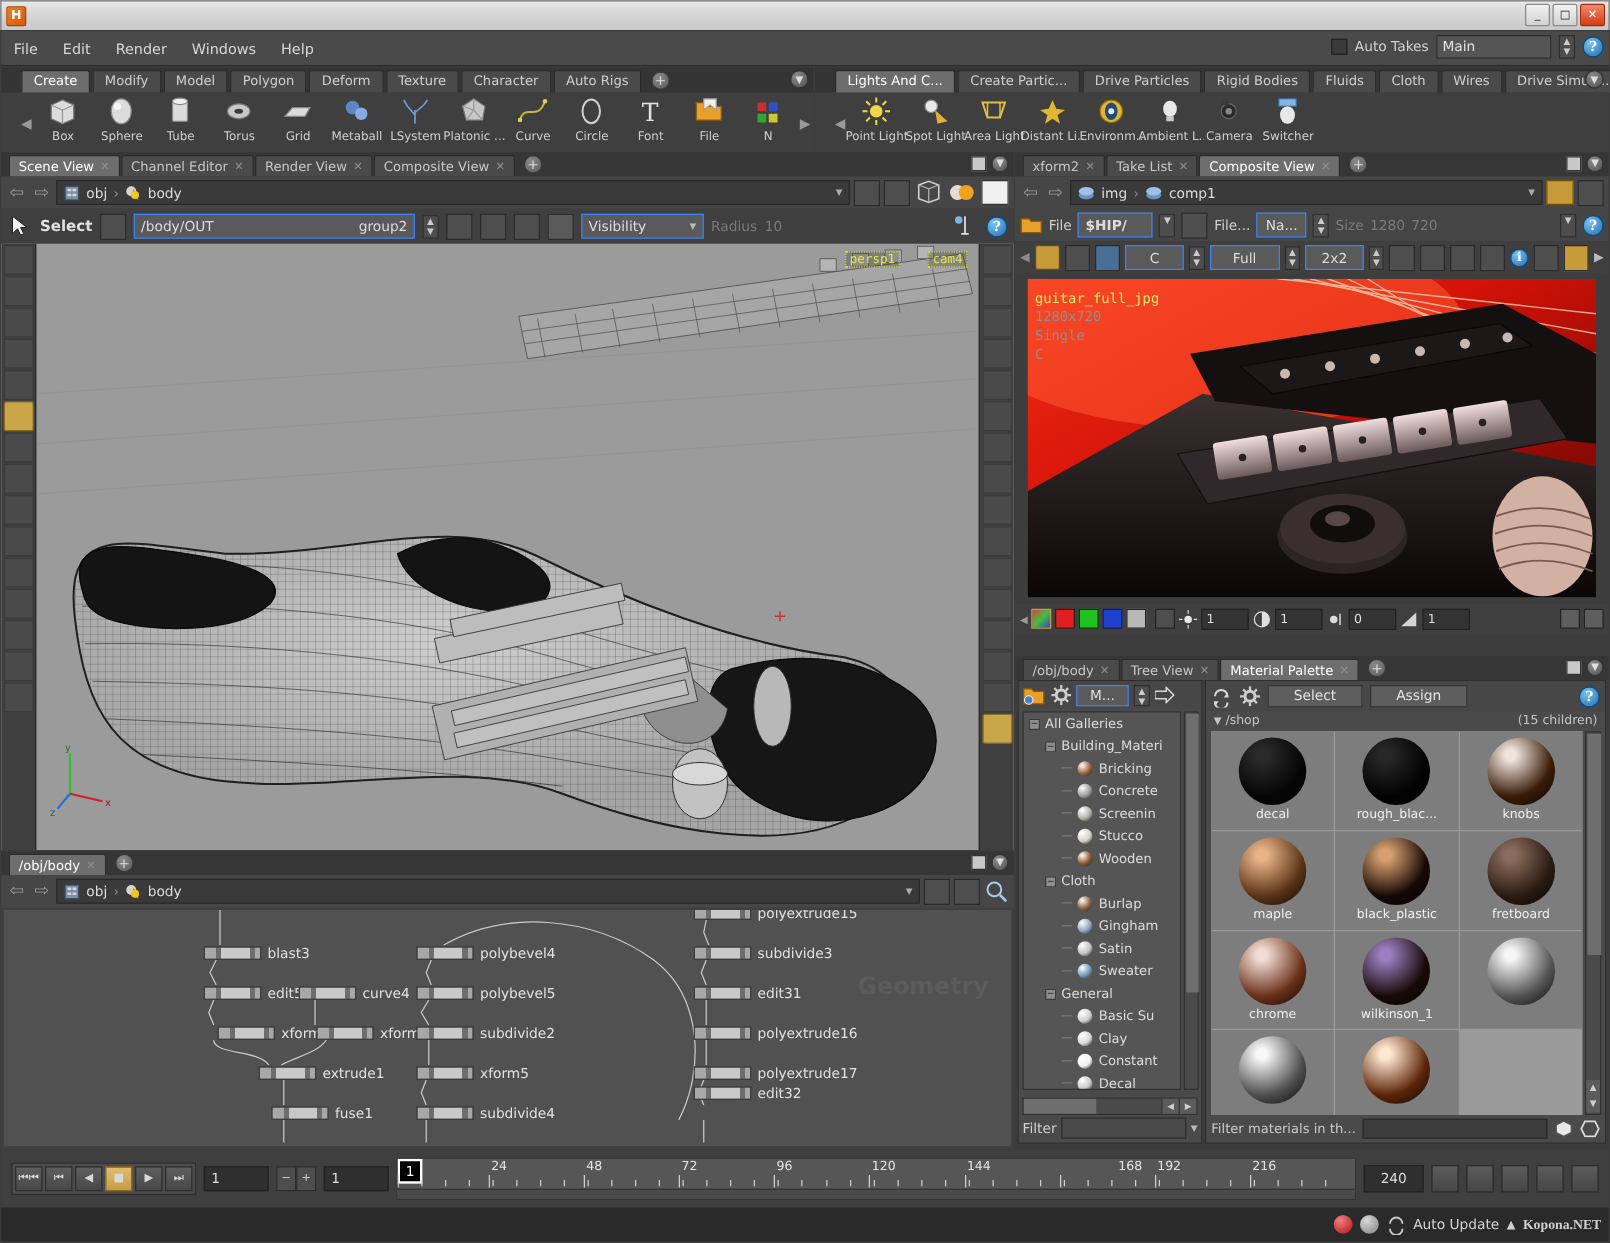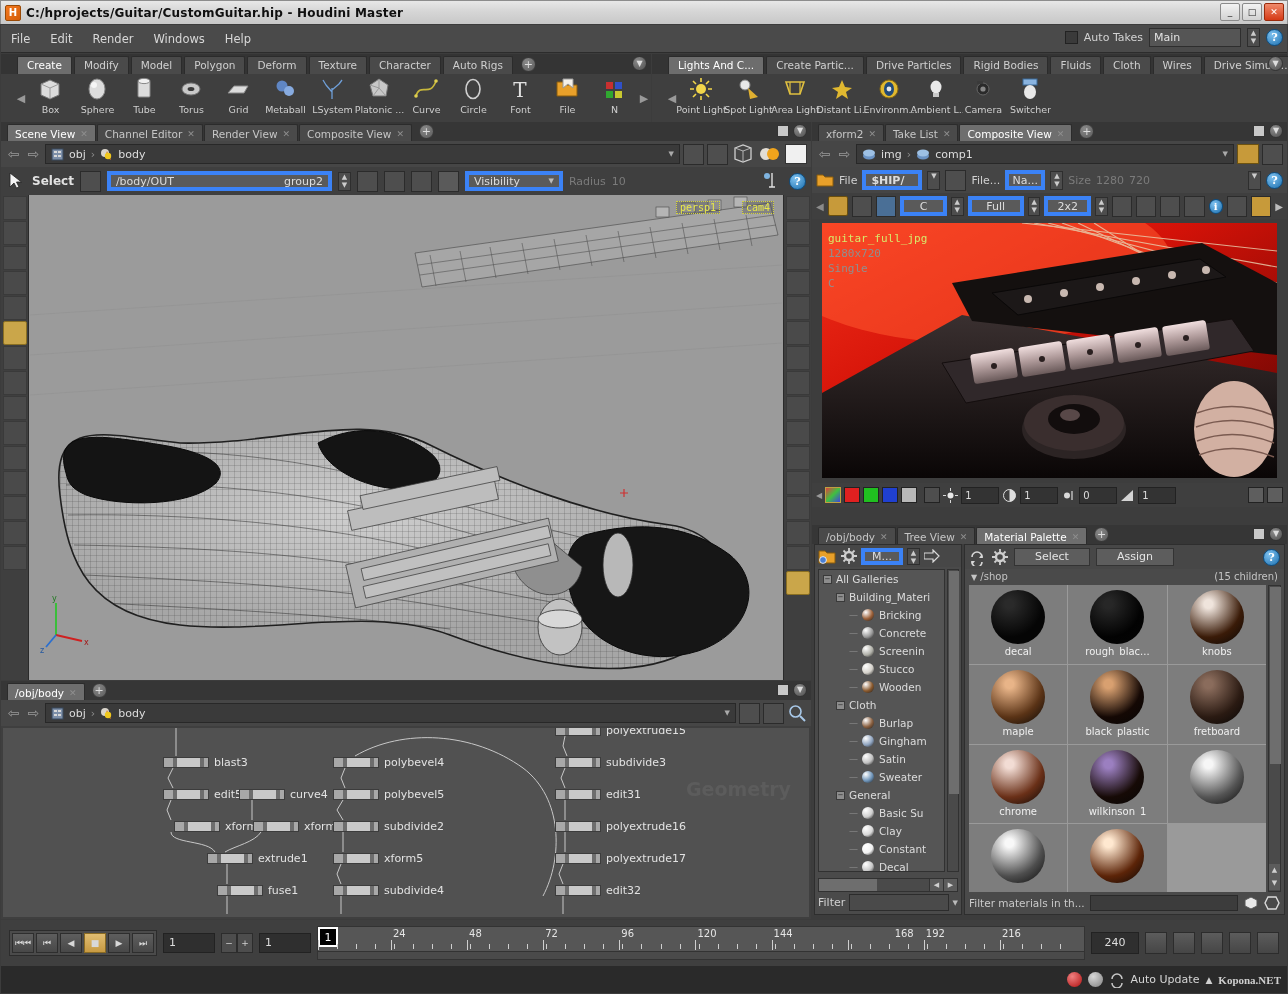--- a/index.html
+++ b/index.html
@@ -107,21 +107,21 @@
     flex:1; height:20px; background:#3a3a3a; border:1px solid #282828;
     display:flex; align-items:center; gap:5px; padding:0 5px; color:#ddd; font-size:11px;
   }
   .pf-dd { margin-left:auto; font-size:7px; color:#aaa;}
   .crumb-sep { color:#8e8e8e; font-size:11px; }
 
   
   #sceneview { position:absolute; left:1px; top:122px; width:810px; height:558px; background:#3a3a3a; }
   .vp-toolbar { display:flex; align-items:center; height:28px; background:#3f3f3f; padding:0 5px; gap:6px;}
   .vp-select { display:flex; align-items:center; gap:8px; color:#e2e2e2; font-size:12px; font-weight:bold;}
-  .txtfield { height:20px; background:#5a5a5a; border:4px solid #3b82f6; color:#ddd; font-size:11px;
+  .txtfield { height:20px; background:#5a5a5a; border:1px solid #3b82f6; color:#ddd; font-size:11px;
     display:flex; align-items:center; padding:0 5px;}
   .sm-btn { width:21px; height:21px; background:#4e4e4e; border:1px solid #2b2b2b; position:relative;}
   .viewport { position:relative; width:100%; height:calc(100% - 28px - 26px - 19px); background:#9a9a9a; overflow:hidden;}
   .vp-left-tools { position:absolute; left:0; top:0; width:28px; height:100%; background:#3f3f3f; border-right:1px solid #2a2a2a;}
   .vp-right-tools { position:absolute; right:0; top:0; width:28px; height:100%; background:#3f3f3f; border-left:1px solid #2a2a2a;}
   .tool-ic { width:24px; height:24px; margin:1px auto; display:block; }
   .tool-ic.sel { background:#caa64a; border:1px solid #8a6f22; border-radius:2px;}
   .vp-canvas { position:absolute; left:29px; top:0; right:29px; bottom:0; background:#9b9b9b; overflow:hidden;}
   .vp-label {
     position:absolute; color:#e8e84a; font-family:"DejaVu Sans Mono","Liberation Mono",monospace;
@@ -189,21 +189,20 @@
   .sb-txt { color:#d6d6d6; font-size:11px;}
   .sb-wm { color:#cfcfcf; font-size:11px; font-weight:bold; font-family:"Liberation Serif",serif;}
 </style>
 </head>
 <body>
 
 <div id="app">
 
   <div class="titlebar">
     <div class="tb-icon">H</div>
-    <div class="tb-title">C:/hprojects/Guitar/CustomGuitar.hip - Houdini Master</div>
     <div class="tb-btns">
       <div class="tb-btn">_</div>
       <div class="tb-btn">□</div>
       <div class="tb-btn close">✕</div>
     </div>
   </div>
 
   <div class="menubar">
     <div class="menu-item">File</div>
     <div class="menu-item">Edit</div>
@@ -1211,21 +1210,21 @@
           <div class="nodelabel">edit31</div>
         </div>
         <div class="netnode" style="left: 552px; top: 92px;">
           <div class="nodeflag"></div>
           <div class="nodelabel">polyextrude16</div>
         </div>
         <div class="netnode" style="left: 552px; top: 124px;">
           <div class="nodeflag"></div>
           <div class="nodelabel">polyextrude17</div>
         </div>
-        <div class="netnode" style="left: 552px; top: 156px;">
+        <div class="netnode" style="left: 552px; top: 140px;">
           <div class="nodeflag"></div>
           <div class="nodelabel">edit32</div>
         </div>
       </div>
   </div>
 
   <div id="timeline">
     <div class="tl-transport" id="tl-transport">
         <div class="tl-b">⏮⏮</div>
         <div class="tl-b">⏮</div>

